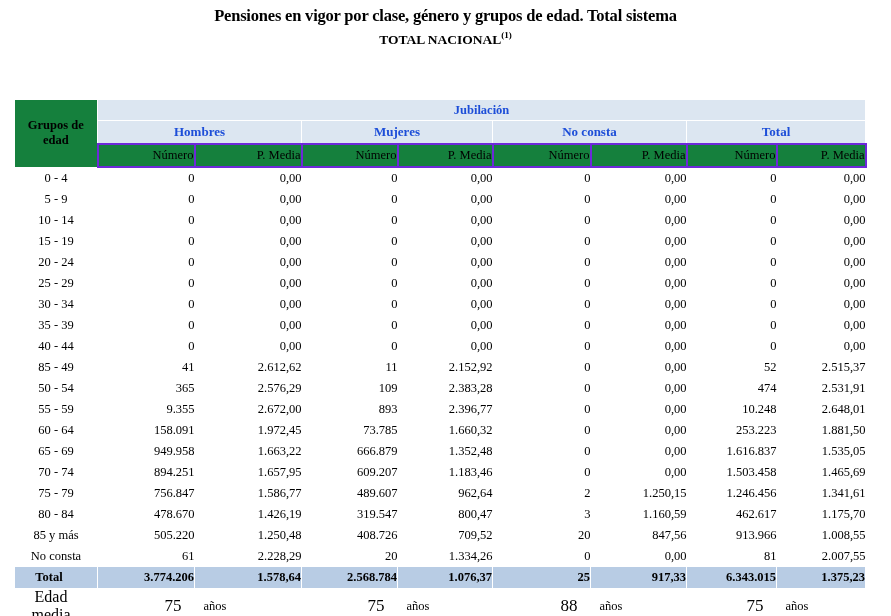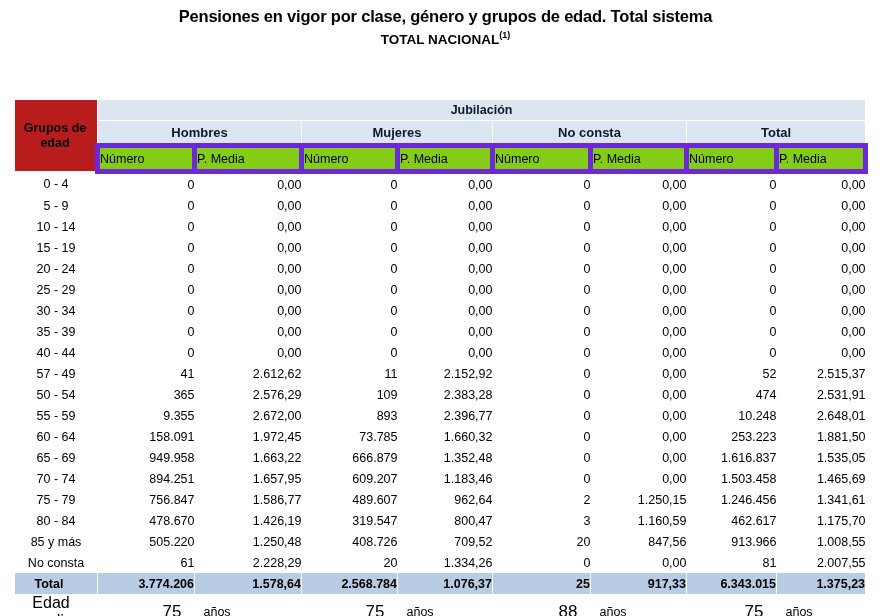--- a/index.html
+++ b/index.html
@@ -11,20 +11,21 @@
     width: 891px;
     height: 616px;
     font-family: "Liberation Sans", sans-serif;
     color: #000000;
     overflow: hidden;
   }
   .page {
     position: relative;
     width: 891px;
     height: 435px;
+    font-family: Liberation Serif, serif;
   }
   
   .titles {
     padding-top: 6px;
     text-align: center;
   }
   .title-main {
     font-size: 16.5px;
     font-weight: bold;
     letter-spacing: -0.2px;
@@ -63,46 +64,46 @@
   table.pensions td, table.pensions th {
     padding: 0;
     margin: 0;
   }
   
   .hdr {
     background: #dce6f1;
     border: 1px solid #ffffff;
     font-weight: bold;
     text-align: center;
-    color: #0f172a;
+    color: #1d4ed8;
   }
   .hdr-group-edad {
-    background: #b91c1c;
+    background: #15803d;
     border: 1px solid #ffffff;
     font-weight: bold;
     text-align: center;
     font-size: 12.5px;
     line-height: 15px;
     vertical-align: middle;
   }
   .hdr-top {
     height: 20px;
     font-size: 12.5px;
   }
   .hdr-mid {
     height: 22px;
     font-size: 13px;
   }
   .hdr-sub {
     height: 21px;
     font-weight: normal;
     font-size: 12.5px;
-    background: #84cc16;
-    border: 5px solid #6d28d9;
-    text-align: left;
+    background: #15803d;
+    border: 2px solid #6d28d9;
+    text-align: right;
   }
   
   tbody tr.data-row td {
     height: 21px;
     font-size: 12.5px;
     border: none;
   }
   td.age-label {
     text-align: center;
     padding-right: 14px;
@@ -287,21 +288,21 @@
             <td class="num">0</td>
             <td class="num">0,00</td>
             <td class="num">0</td>
             <td class="num">0,00</td>
             <td class="num">0</td>
             <td class="num">0,00</td>
             <td class="num">0</td>
             <td class="num">0,00</td>
           </tr>
           <tr class="data-row">
-            <td class="age-label">57 - 49</td>
+            <td class="age-label">85 - 49</td>
             <td class="num">41</td>
             <td class="num">2.612,62</td>
             <td class="num">11</td>
             <td class="num">2.152,92</td>
             <td class="num">0</td>
             <td class="num">0,00</td>
             <td class="num">52</td>
             <td class="num">2.515,37</td>
           </tr>
           <tr class="data-row">

